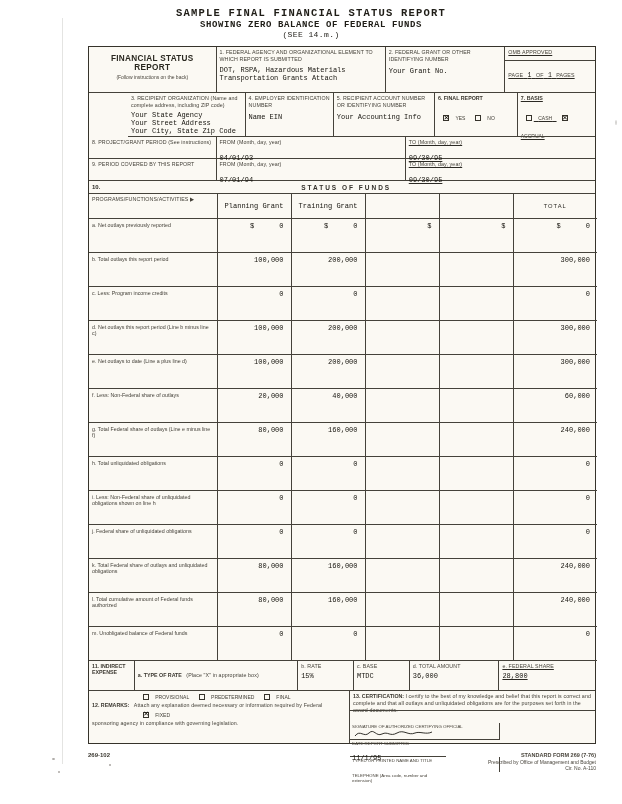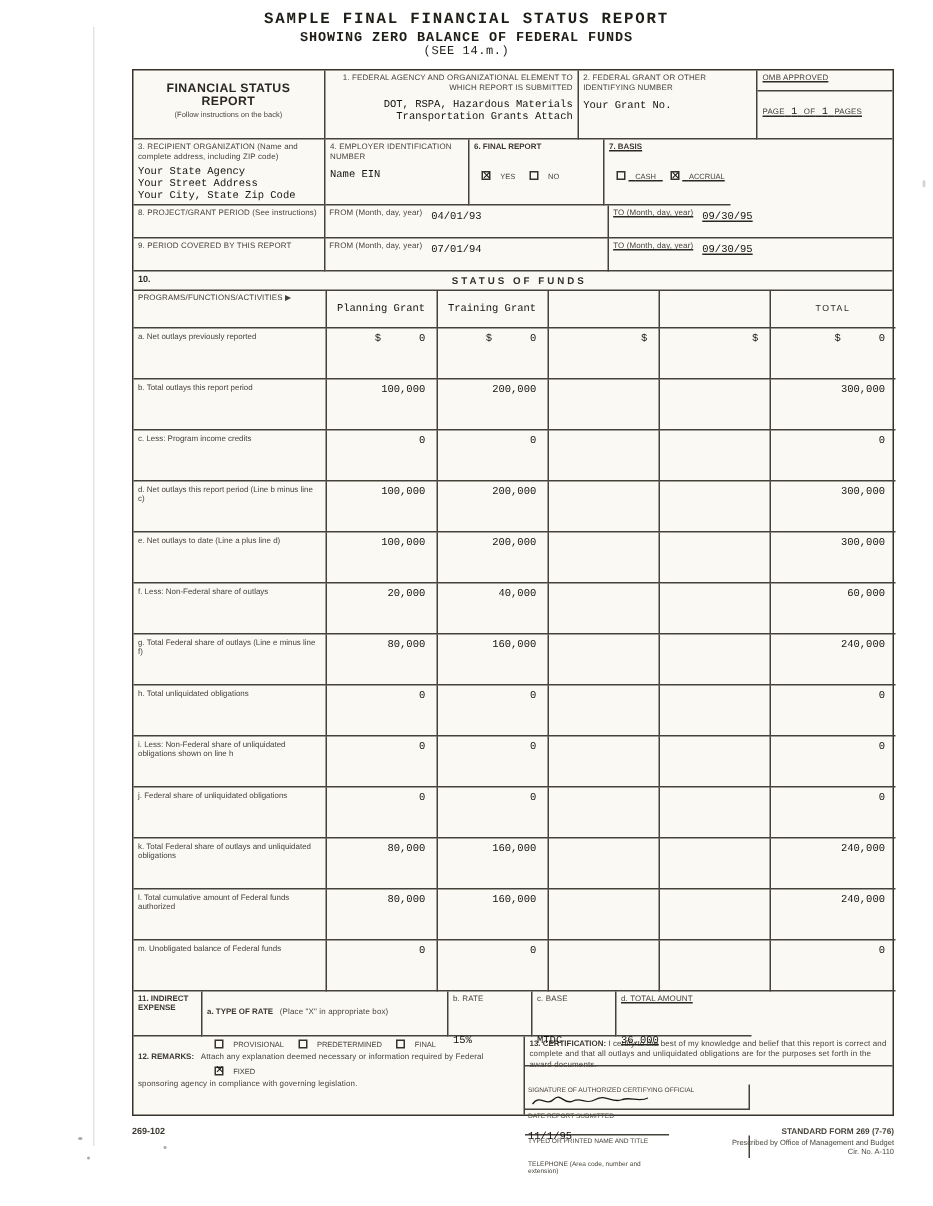--- a/index.html
+++ b/index.html
@@ -37,34 +37,34 @@
   .row { display:flex; }
 
   .lbl  { font-size:5.3px; line-height:1.3; letter-spacing:.1px; color:#45423a; }
   .lblb { font-size:5.3px; font-weight:bold; color:#3a372f; }
   .tw   { font-family:"Liberation Mono","DejaVu Sans Mono",monospace; font-size:7px; color:#16140e; }
   .twsm { font-family:"Liberation Mono","DejaVu Sans Mono",monospace; font-size:6.5px; color:#16140e; }
 
   .title-cell { width:128px; text-align:center; }
   .form-title { font-size:8.2px; font-weight:bold; letter-spacing:.3px; padding-top:5px; color:#2a2820; }
   .form-title-note { font-size:5px; color:#4a463d; margin-top:2px; }
-  .f1-cell { width:170px;text-align:right; }
+  .f1-cell { width:170px; }
   .f2-cell { width:120px; }
   .omb-cell { width:90px; padding:0; }
   .omb-top { border-bottom:.9px solid #45423a; padding:2px 3px; min-height:14px; }
   .omb-bottom { padding:2px 3px; }
   .r1 .cell { height:46px; }
 
-  .f3-cell { width:128px; } .f4-cell { width:96px; } .f5-cell { width:110px; }
+  .f3-cell { width:128px;margin-left:39px; } .f4-cell { width:96px; } .f5-cell { width:110px; }
   .f6-cell { width:90px; }  .f7-cell { width:84px; }
   .r2 .cell { height:44px; }
 
   .dlbl-cell { width:128px; } .dfrom-cell { width:190px; } .dto-cell { width:190px; }
   .rdate .cell { height:22px; }
-  .date-line { display:flex; align-items:flex-start; gap:6px; }
+  .date-line { display:flex; align-items:flex-start; gap:6px;flex-direction:column; }
   .date-line .tw { margin-top:2px; }
 
   .band { display:flex; align-items:center; border-bottom:.9px solid #45423a; height:13px; padding:0 3px; }
   .band .num { font-size:6px; font-weight:bold; }
   .band .bandtitle { flex:1; text-align:center; font-size:6.5px; font-weight:bold; letter-spacing:2px; color:#33302a; }
 
   table.funds { width:100%; border-collapse:collapse; table-layout:fixed; }
   table.funds th, table.funds td { border-right:.9px solid #45423a; border-bottom:.9px solid #45423a; }
   table.funds th:last-child, table.funds td:last-child { border-right:none; }
   table.funds thead th { height:24px; vertical-align:top; padding:2px 3px; font-weight:normal; text-align:left; }
@@ -75,21 +75,21 @@
   .total-head { font-size:5.8px; font-weight:bold; letter-spacing:1px; text-align:center !important; vertical-align:middle !important; }
 
   .cb { display:inline-block; width:6px; height:6px; border:.9px solid #36332b; margin:0 2px -1px 5px; position:relative; background:#fbf9f3; }
   .cb.checked::after { content:"\2715"; position:absolute; left:-.5px; top:-2.5px; font-size:7px; color:#16140e; }
   .cbl { font-size:5px; color:#45423a; }
 
   .s11 .cell { height:30px; }
   .s11-lbl { width:46px; }
   .s11-a { width:164px; }
   .s11-b { width:56px; } .s11-c { width:56px; } .s11-d { width:90px; } .s11-e { width:96px; }
-  .s11 .tw { display:block; margin-top:21px; }
+  .s11 .tw { display:block; margin-top:3px; }
 
   .s1213 { display:flex; }
   .s12 { width:262px; border-right:.9px solid #45423a; padding:2px 3px; height:52px; }
   .s13 { width:246px; height:52px; display:flex; flex-direction:column; }
   .cert-text { padding:2px 3px; font-size:4.9px; line-height:1.3; color:#45423a; border-bottom:.9px solid #45423a; min-height:20px; }
   .cert-grid { flex:1; display:flex; flex-wrap:wrap;margin-top:12px; }
   .cert-box { border-right:.9px solid #45423a; border-bottom:.9px solid #45423a; padding:1px 2px; }
   .cg-sig  { width:150px; height:17px; }
   .cg-date { width:96px;  height:17px; border-right:none; }
   .cg-name { width:150px; height:15px; border-bottom:none; }
@@ -149,20 +149,24 @@
     <div class="row r2">
       <div class="cell f3-cell">
         <div class="lbl">3. RECIPIENT ORGANIZATION (Name and complete address, including ZIP code)</div>
         <div class="tw" style="margin-top:2px">Your State Agency</div>
         <div class="tw">Your Street Address</div>
         <div class="tw">Your City, State Zip Code</div>
       </div>
       <div class="cell f4-cell">
         <div class="lbl">4. EMPLOYER IDENTIFICATION NUMBER</div>
         <div class="tw" style="margin-top:4px">Name EIN</div>
+      </div>
+      <div class="cell f5-cell">
+        <div class="lbl">5. RECIPIENT ACCOUNT NUMBER OR IDENTIFYING NUMBER</div>
+        <div class="tw" style="margin-top:4px">Your Accounting Info</div>
       </div>
       <div class="cell f6-cell">
         <div class="lblb">6. FINAL REPORT</div>
         <div style="margin-top:5px">
           <span class="cb checked"></span>
           <span class="cbl">YES</span>
           <span class="cb"></span>
           <span class="cbl">NO</span>
         </div>
       </div>
@@ -368,20 +372,24 @@
         <span class="tw">15%</span>
       </div>
       <div class="cell s11-c">
         <div class="lbl">c. BASE</div>
         <span class="tw">MTDC</span>
       </div>
       <div class="cell s11-d">
         <div class="lbl">d. TOTAL AMOUNT</div>
         <span class="tw">36,000</span>
       </div>
+      <div class="cell s11-e">
+        <div class="lbl">e. FEDERAL SHARE</div>
+        <span class="tw">28,800</span>
+      </div>
     </div>
 
     <div class="s1213">
       <div class="s12">
         <span class="lblb">12. REMARKS:</span>
         <span class="lbl">Attach any explanation deemed necessary or information required by Federal sponsoring agency in compliance with governing legislation.</span>
       </div>
       <div class="s13">
         <div class="cert-text">
           <span class="lblb">13. CERTIFICATION:</span>

